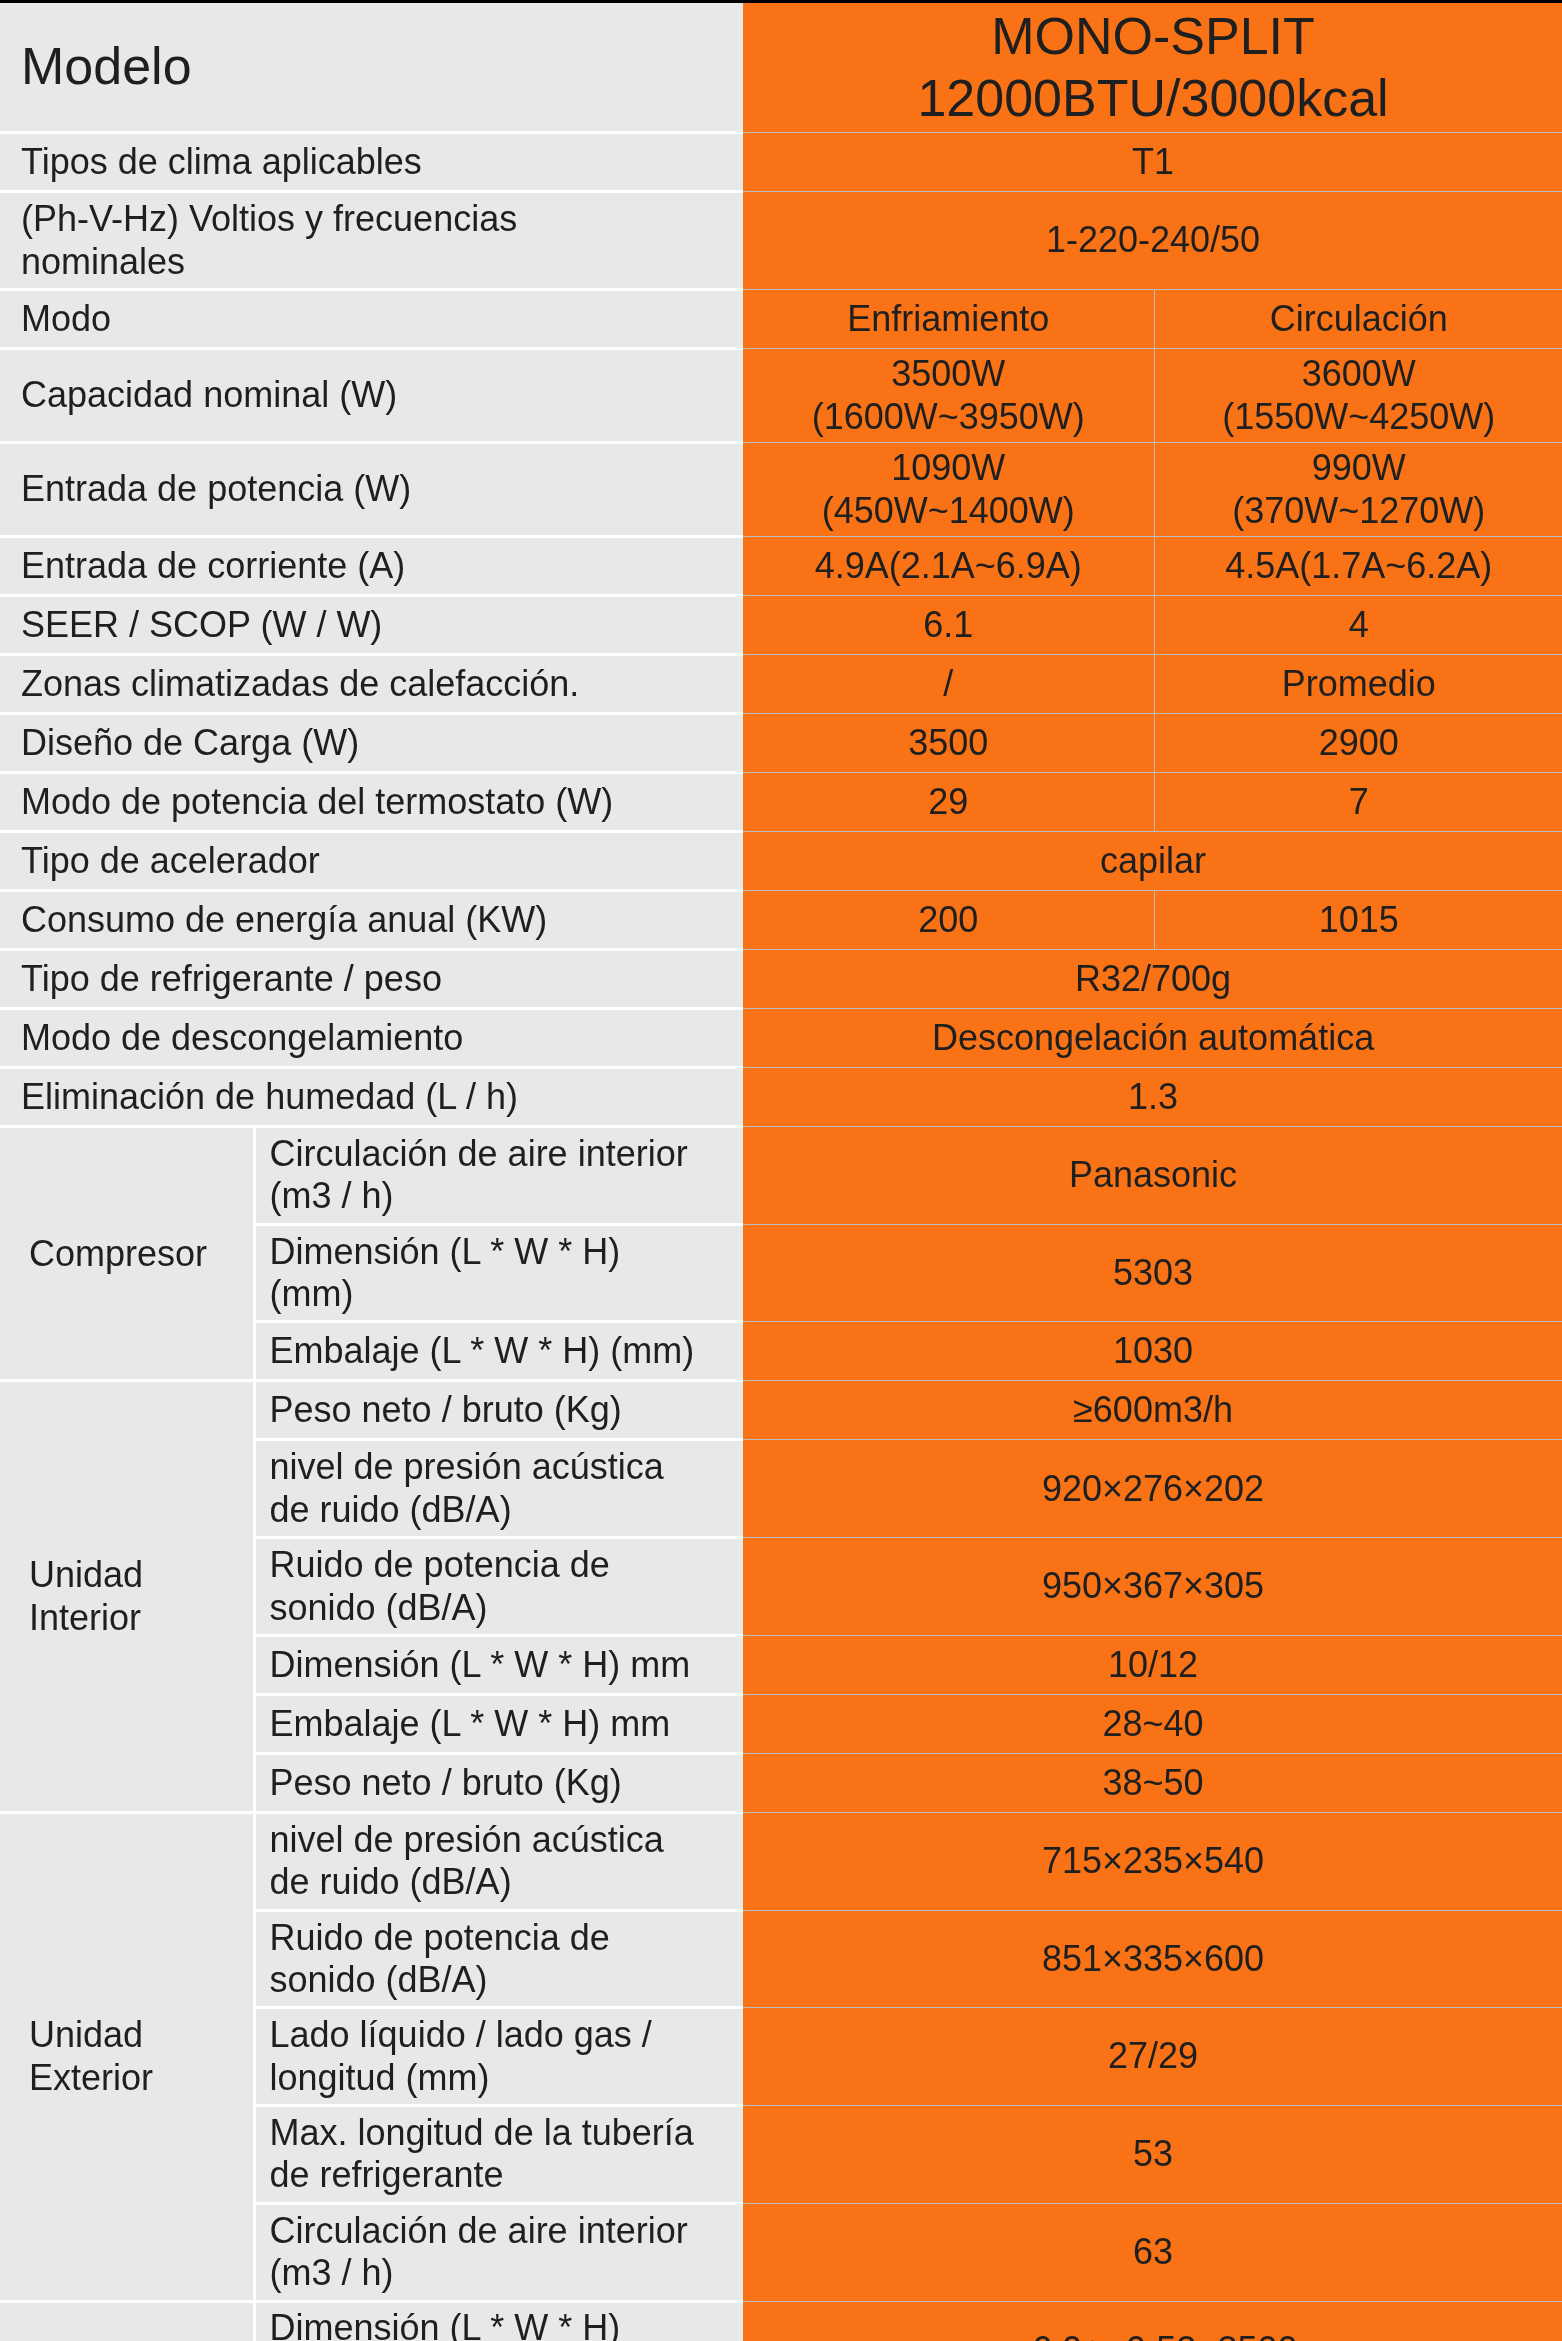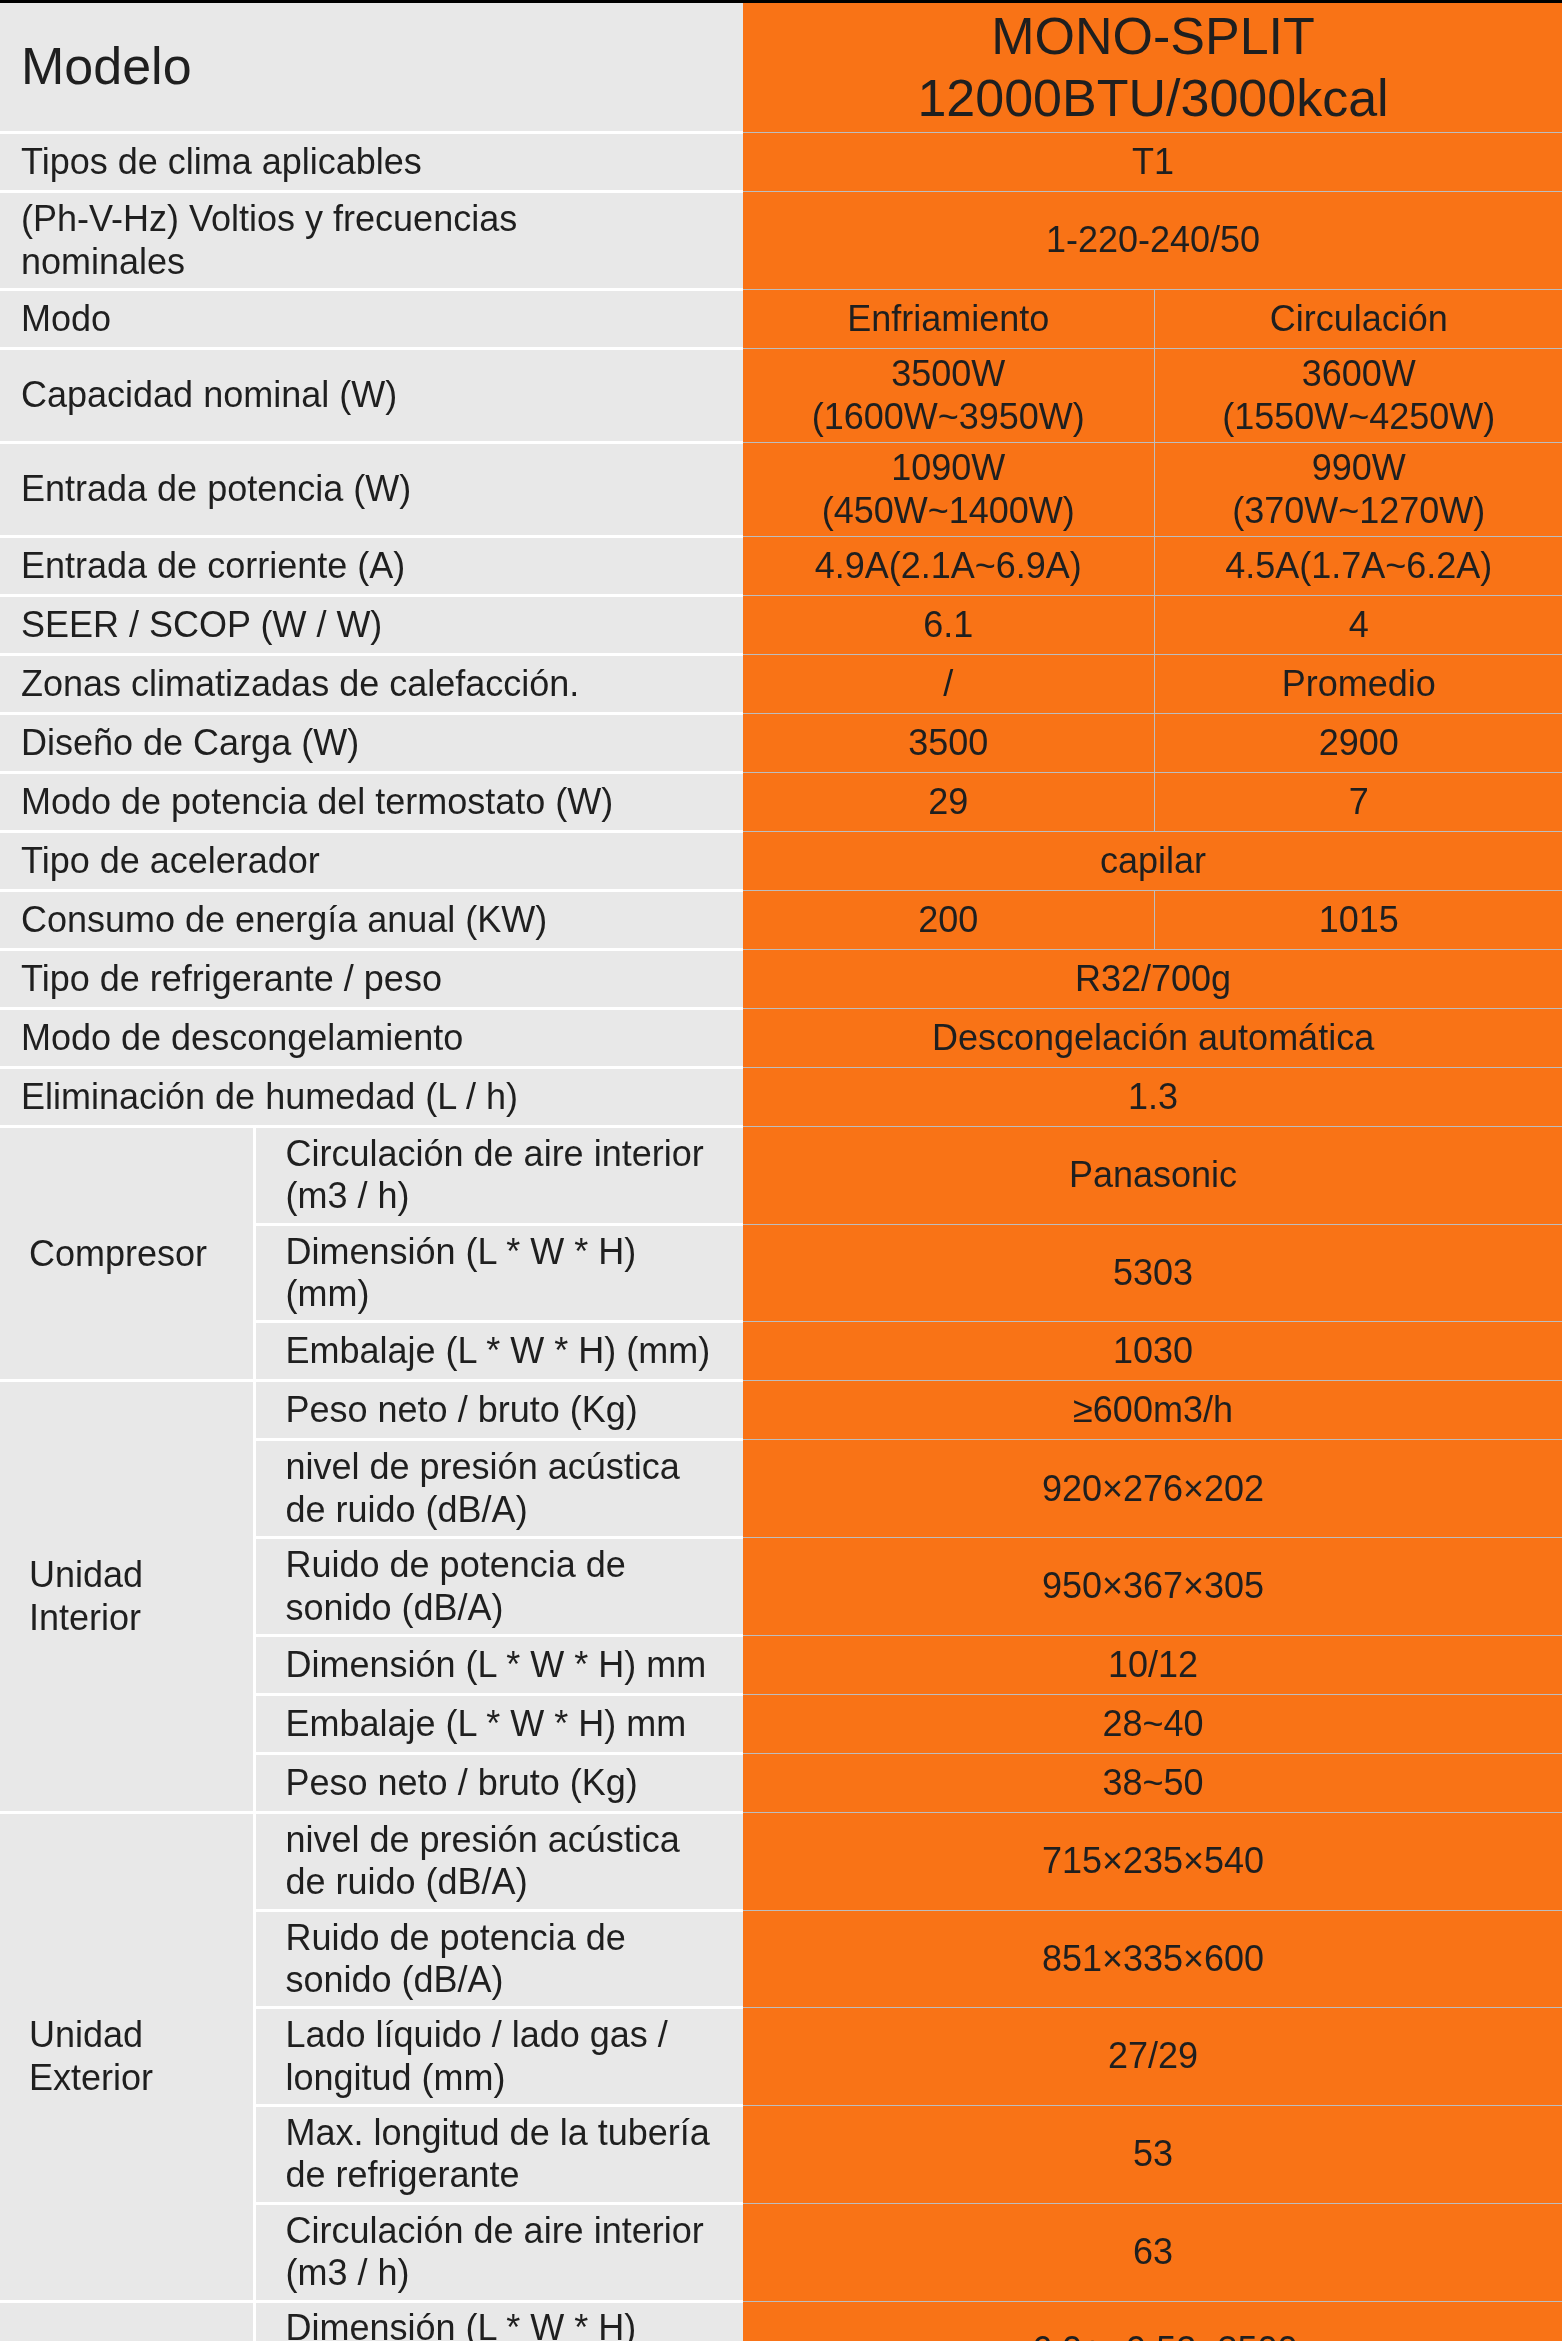--- a/index.html
+++ b/index.html
@@ -36,21 +36,21 @@
     overflow:hidden;
   }
 
   
   td.lbl, td.sub, td.grp {
     background:#e8e8e8;
     text-align:left;
     padding:4.9px 9.8px 4.9px 21px;
     border-bottom:3.3px solid #ffffff;
   }
-  td.sub { padding-left:30px; }
+  td.sub { padding-left:14px; }
   td.grp { border-right:3.3px solid #ffffff; padding-left:29px; }
 
   
   td.val {
     background:#f97316;
     text-align:center;
     padding:3.3px 9.8px;
     border-bottom:1.6px solid #bdbdbd;
   }
   td.val.split-l { border-right:1.6px solid #bdbdbd; }

